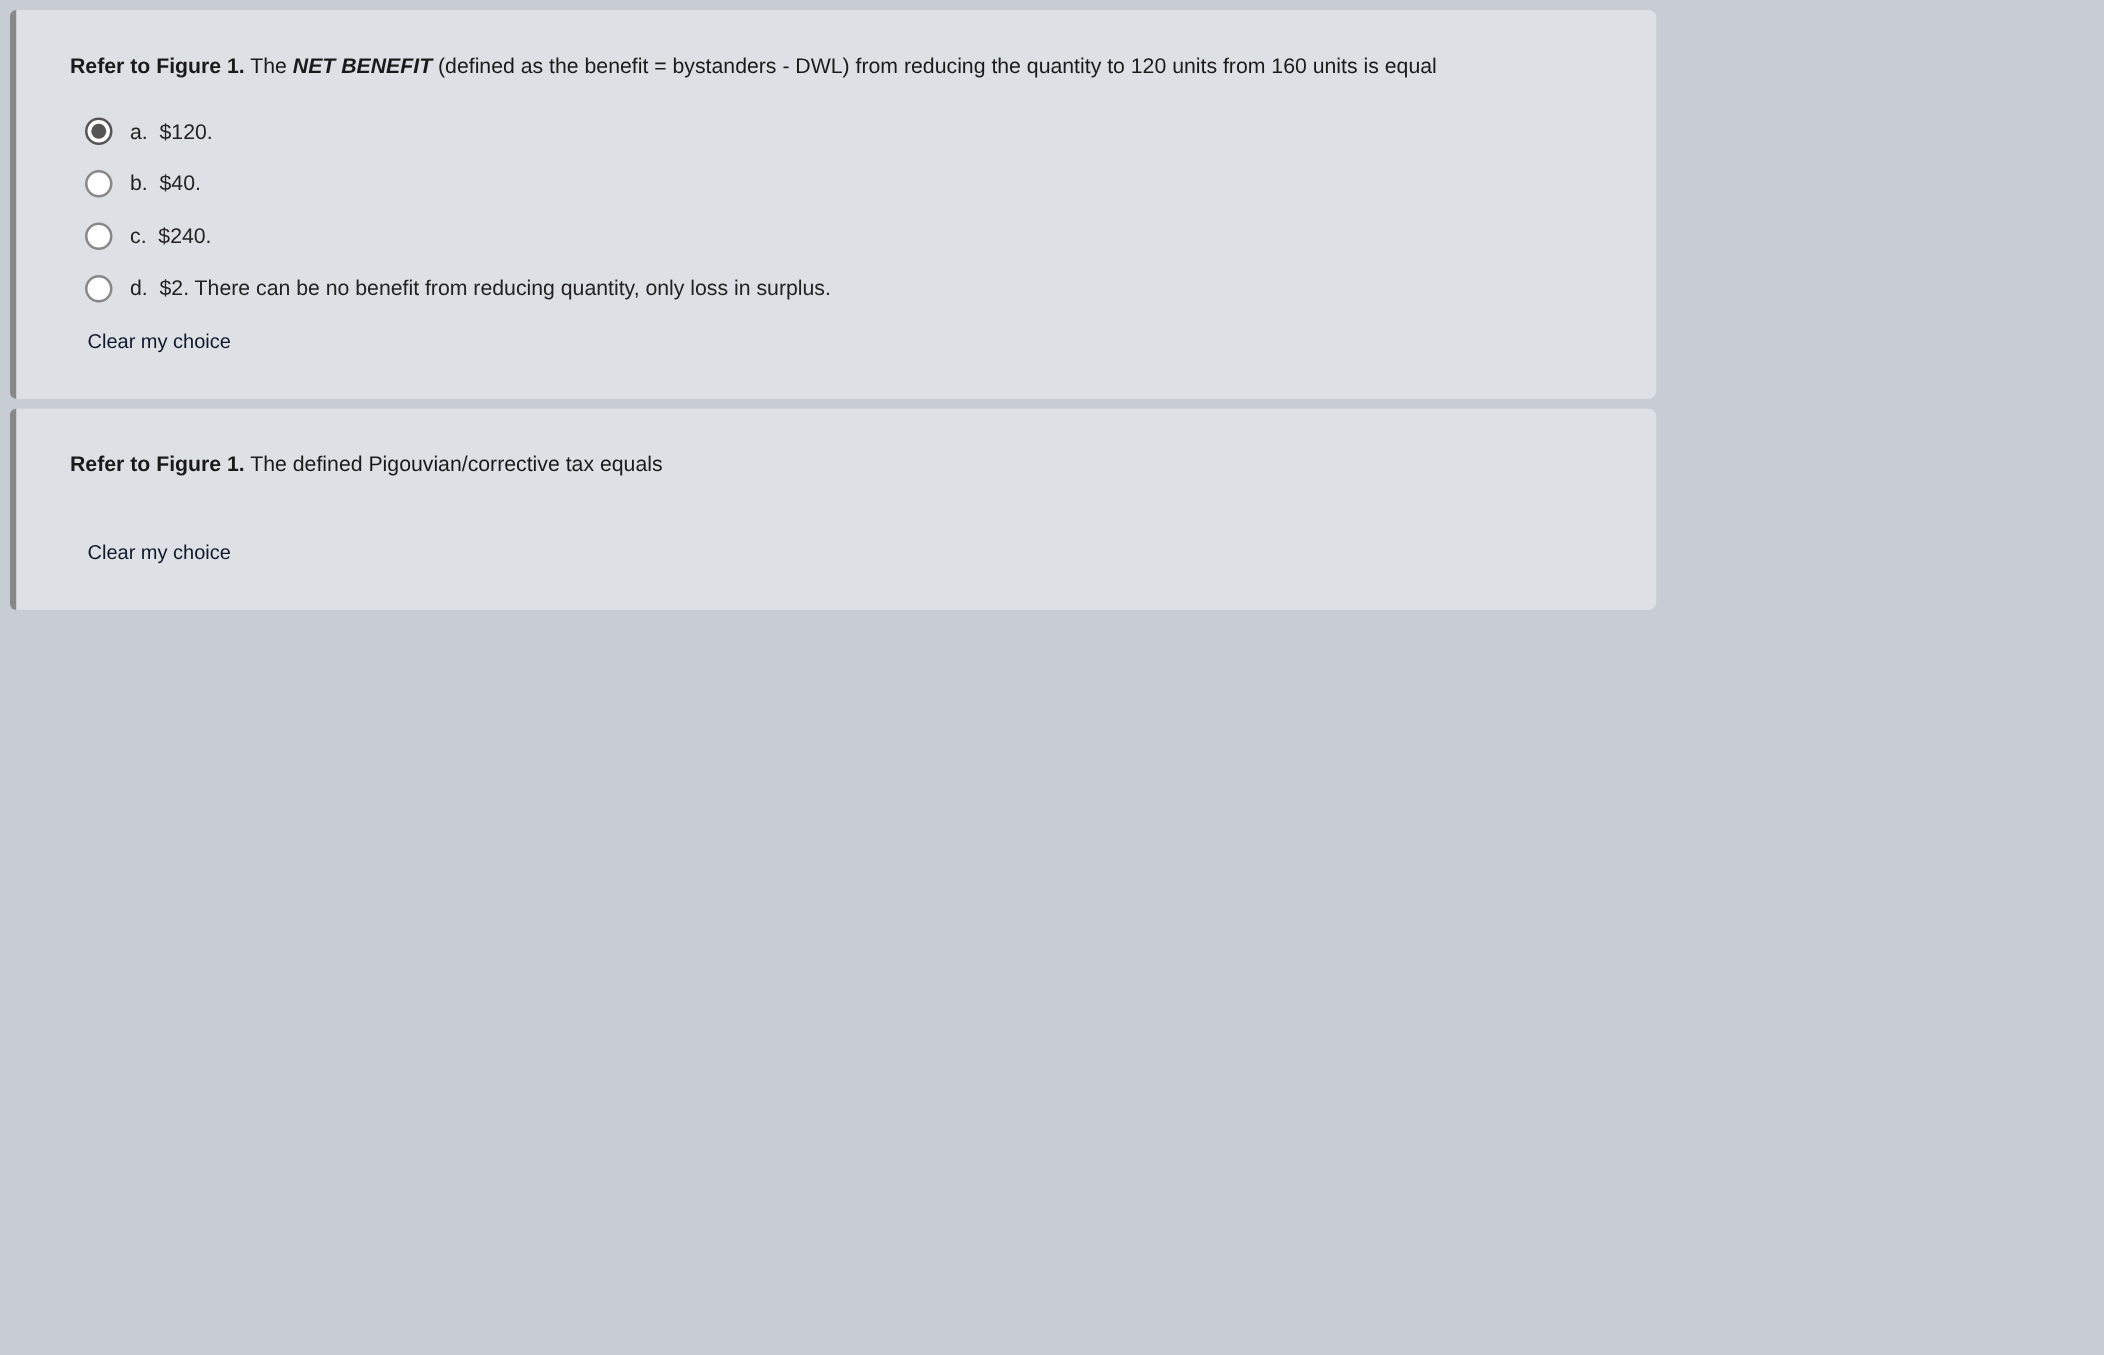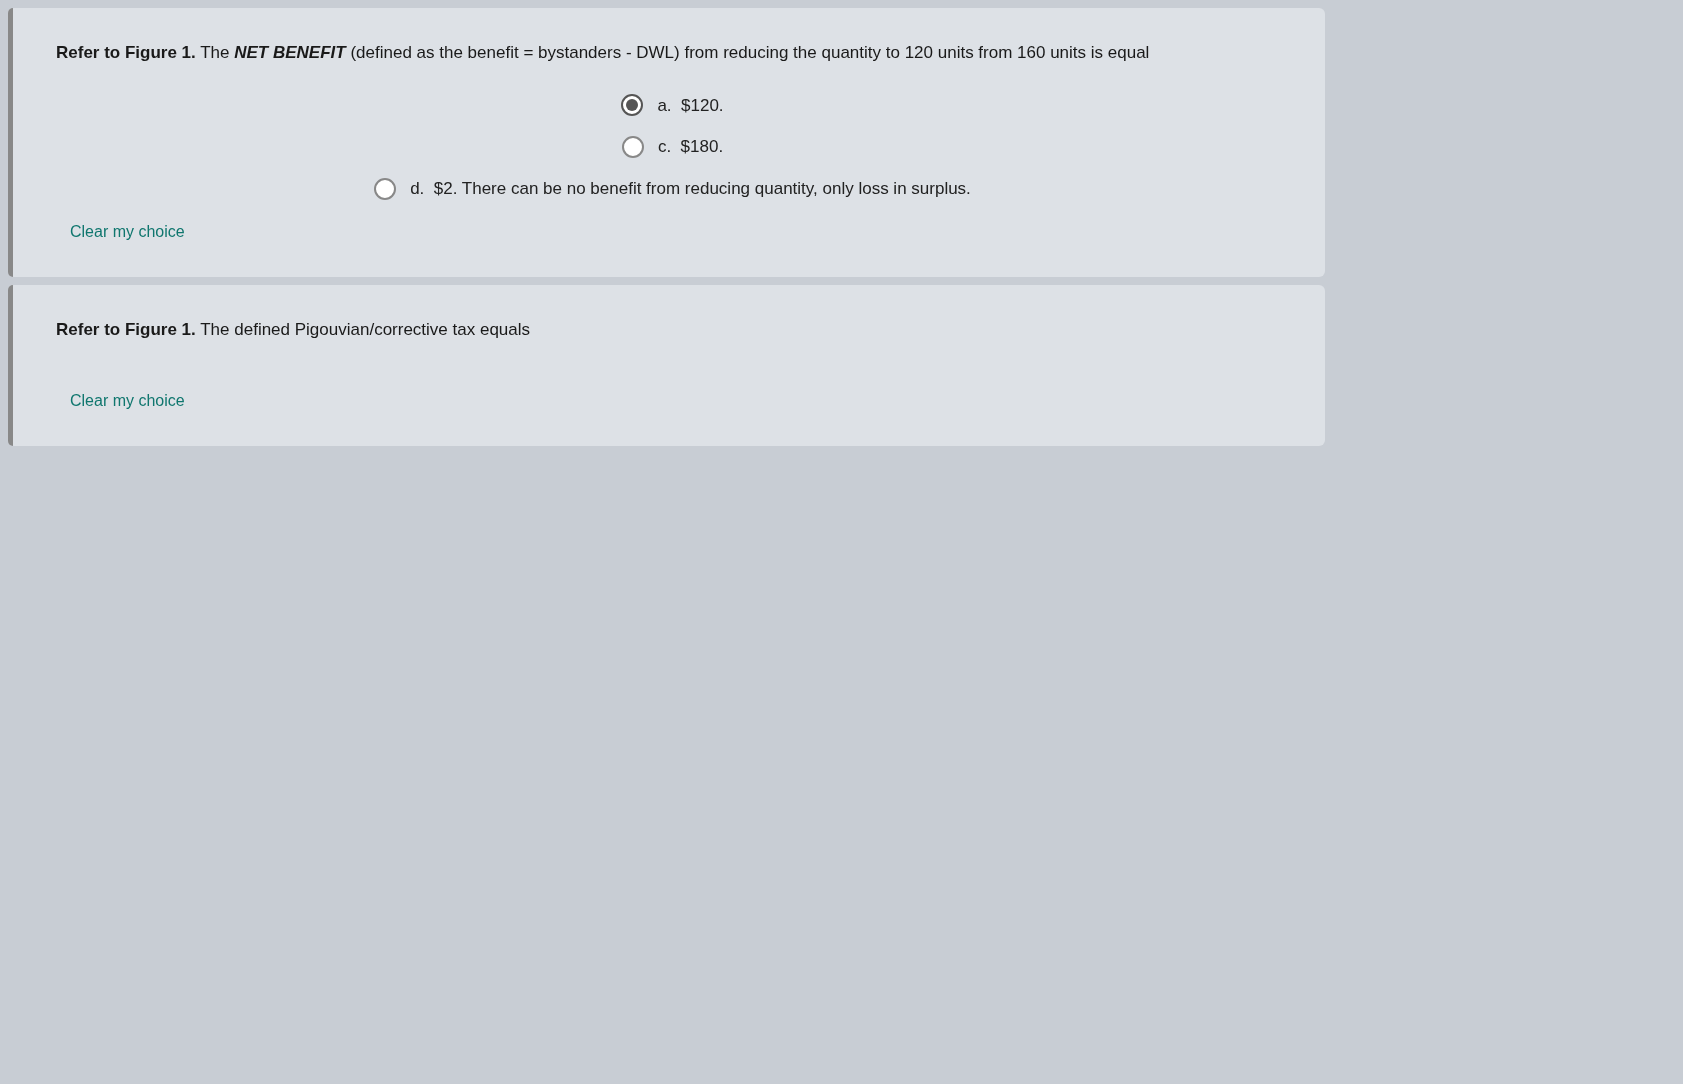--- a/index.html
+++ b/index.html
@@ -50,21 +50,20 @@
     .question-text .italic {
       font-style: italic;
       font-weight: 700;
     }
 
     .options-list {
       display: flex;
       flex-direction: column;
       gap: 18px;
       margin-left: 12px;
-      align-items: center;
     }
 
     .option-item {
       display: flex;
       align-items: center;
       gap: 14px;
       cursor: pointer;
     }
 
     .radio-outer {
@@ -98,21 +97,21 @@
     }
 
     .option-label .letter {
       font-weight: 400;
     }
 
     .clear-choice {
       display: inline-block;
       margin-top: 22px;
       margin-left: 14px;
-      color: #0f766e;
+      color: #0f172a;
       font-size: 16px;
       cursor: pointer;
       text-decoration: none;
     }
 
     .left-accent {
       position: absolute;
       left: 0;
       top: 0;
       bottom: 0;
@@ -136,25 +135,31 @@
 
       <div class="option-item">
         <div class="radio-outer selected">
           <div class="radio-inner"></div>
         </div>
         <span class="option-label">
           <span class="letter">a.&nbsp;&nbsp;</span><span>$120.</span>
         </span>
       </div>
 
+      <div class="option-item">
+        <div class="radio-outer"></div>
+        <span class="option-label">
+          <span class="letter">b.&nbsp;&nbsp;</span><span>$40.</span>
+        </span>
+      </div>
 
       <div class="option-item">
         <div class="radio-outer"></div>
         <span class="option-label">
-          <span class="letter">c.&nbsp;&nbsp;</span><span>$180.</span>
+          <span class="letter">c.&nbsp;&nbsp;</span><span>$240.</span>
         </span>
       </div>
 
       <div class="option-item">
         <div class="radio-outer"></div>
         <span class="option-label">
           <span class="letter">d.&nbsp;&nbsp;</span><span>$2. There can be no benefit from reducing quantity, only loss in surplus.</span>
         </span>
       </div>
 

